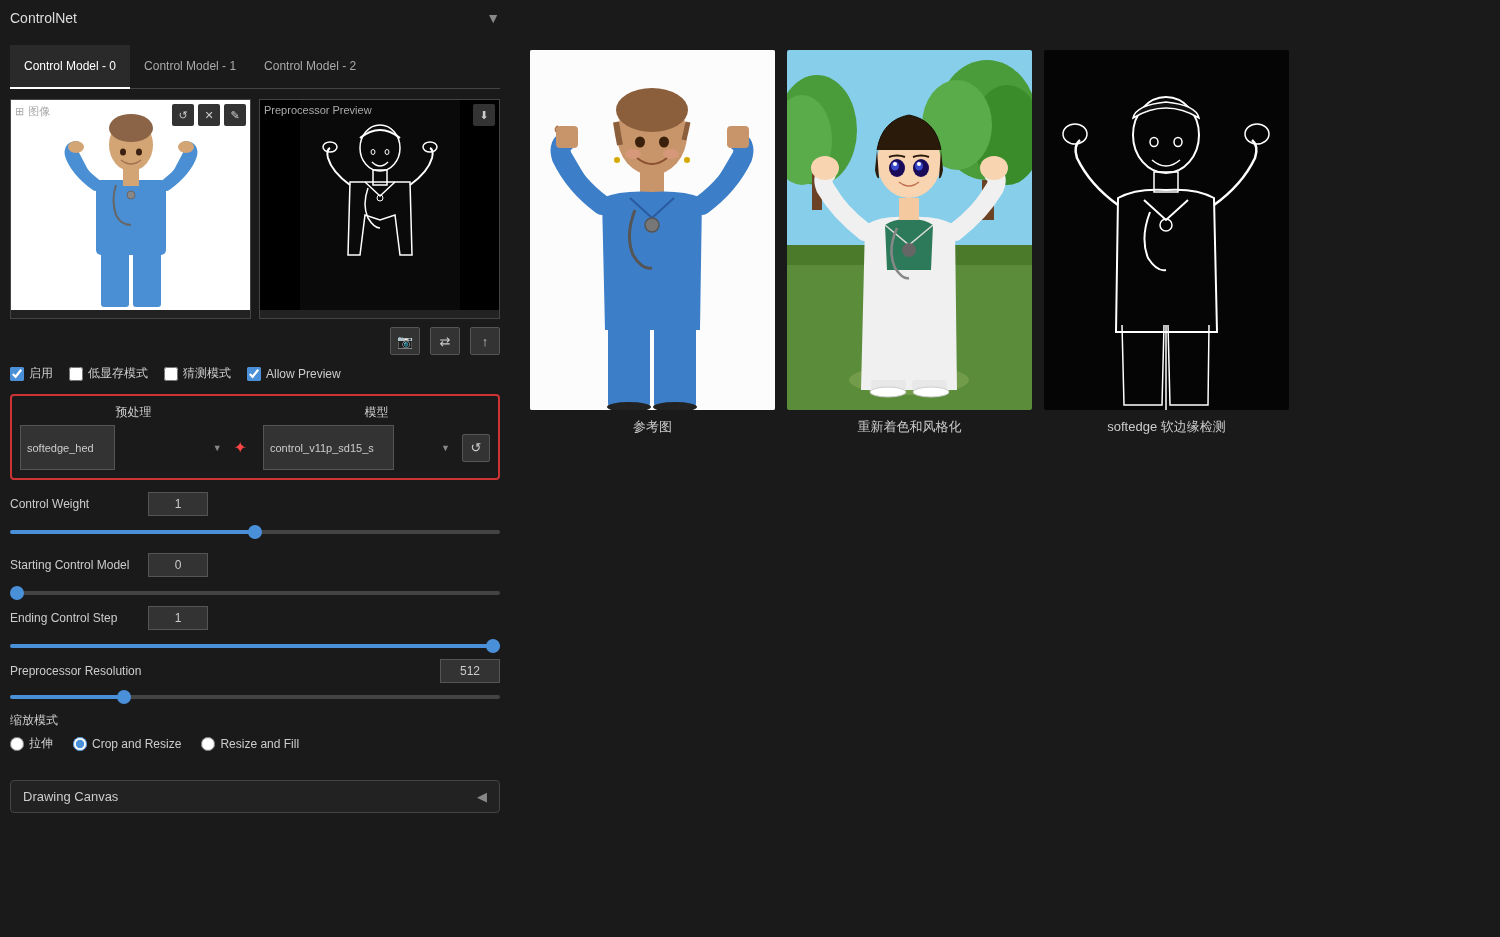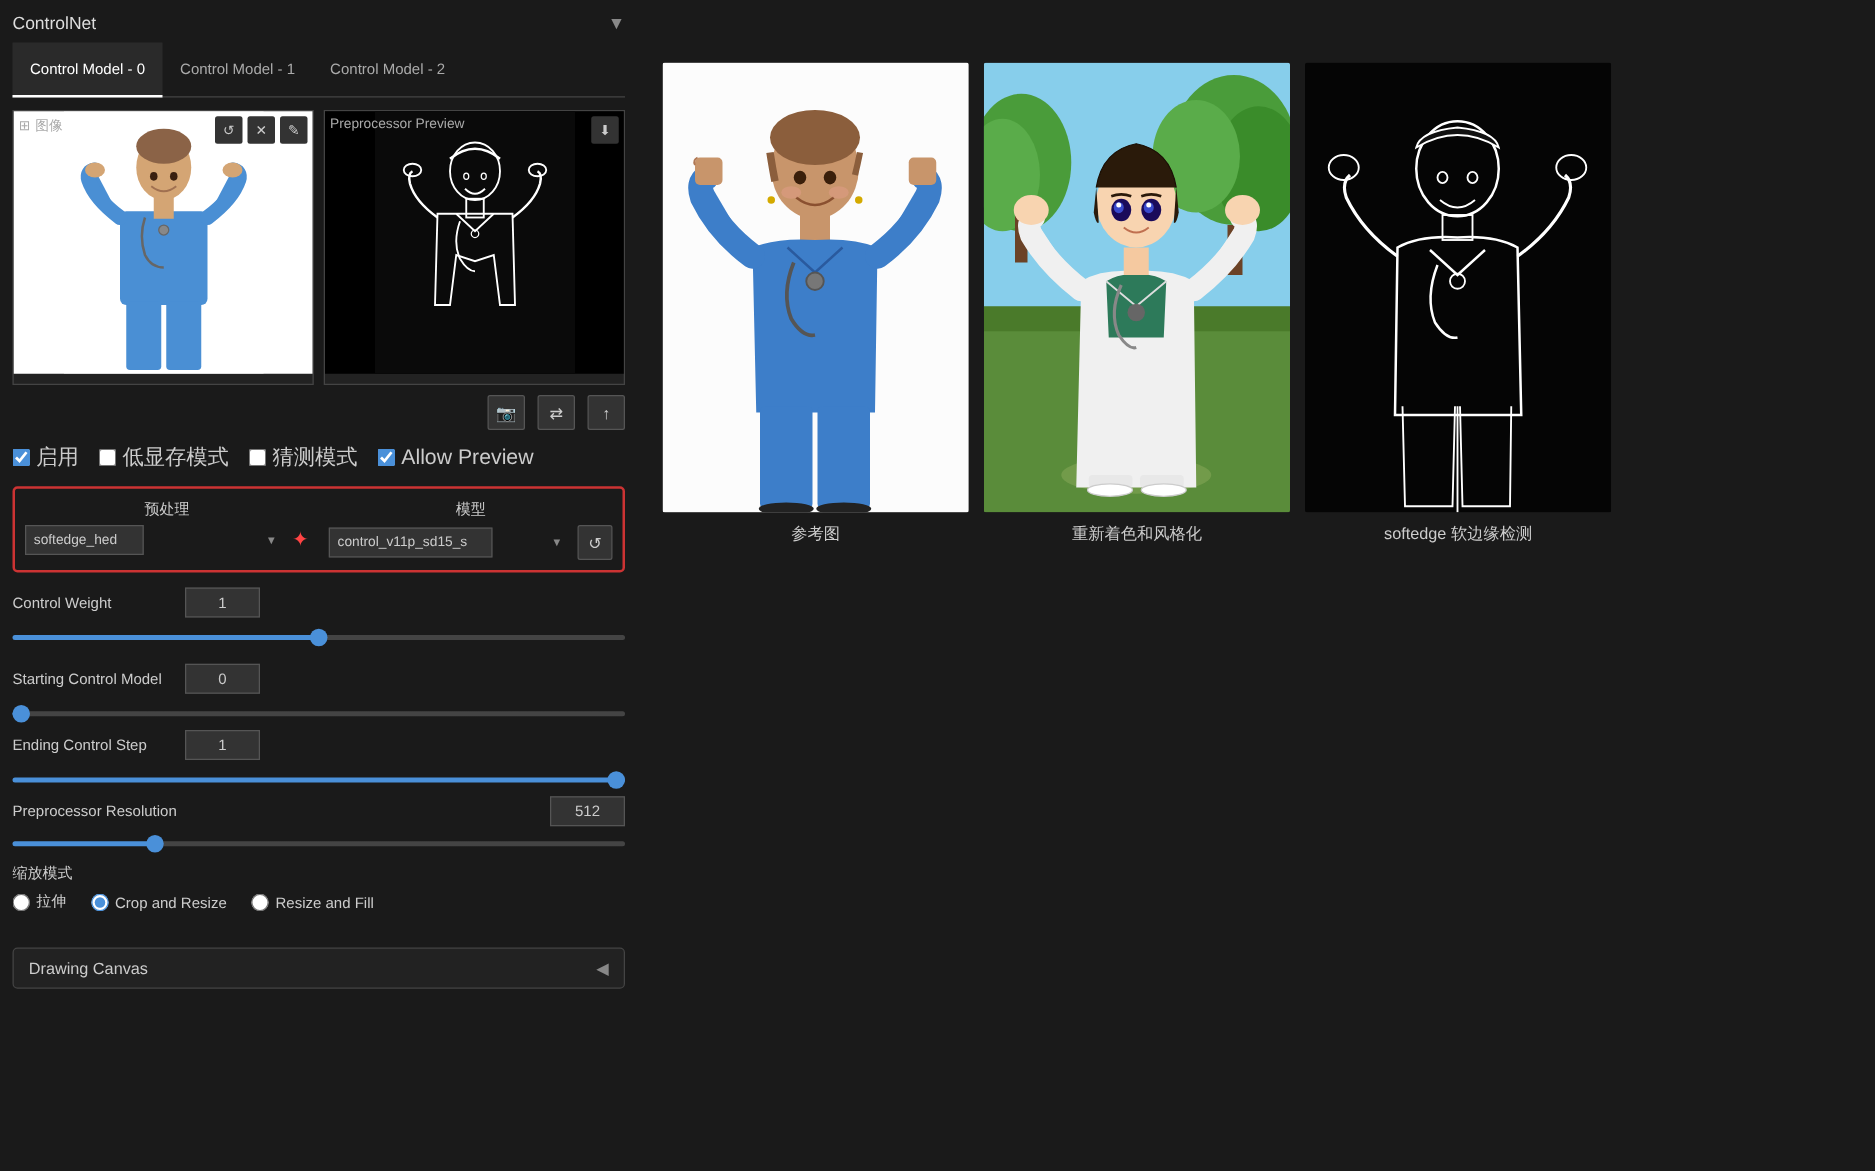--- a/index.html
+++ b/index.html
@@ -22,21 +22,21 @@
       background: #1a1a1a;
       overflow-y: auto;
       overflow-x: hidden;
     }
 
     
     .panel-header {
       display: flex;
       align-items: center;
       justify-content: space-between;
-      margin-bottom: 8px;
+      margin-bottom: 19px;
     }
     .panel-title {
       color: #ddd;
       font-size: 14px;
     }
     .collapse-btn {
       color: #888;
       cursor: pointer;
       font-size: 14px;
     }
@@ -141,21 +141,21 @@
       gap: 5px;
       cursor: pointer;
     }
     .checkbox-item input[type="checkbox"] {
       accent-color: #4a90d9;
       width: 14px;
       height: 14px;
     }
     .checkbox-label {
       color: #ccc;
-      font-size: 17px;
+      font-size: 12px;
     }
 
     
     .model-section {
       border: 2px solid #cc3333;
       border-radius: 4px;
       padding: 8px;
       margin-bottom: 12px;
     }
     .model-row {
@@ -177,21 +177,21 @@
       gap: 6px;
     }
     .model-select {
       flex: 1;
       background: #333;
       border: 1px solid #555;
       color: #ccc;
       padding: 4px 6px;
       font-size: 11px;
       cursor: pointer;
-      height: 24px;
+      height: 45px;
       appearance: none;
       -webkit-appearance: none;
     }
     .refresh-btn {
       background: #333;
       border: 1px solid #555;
       color: #ccc;
       width: 28px;
       height: 28px;
       cursor: pointer;

